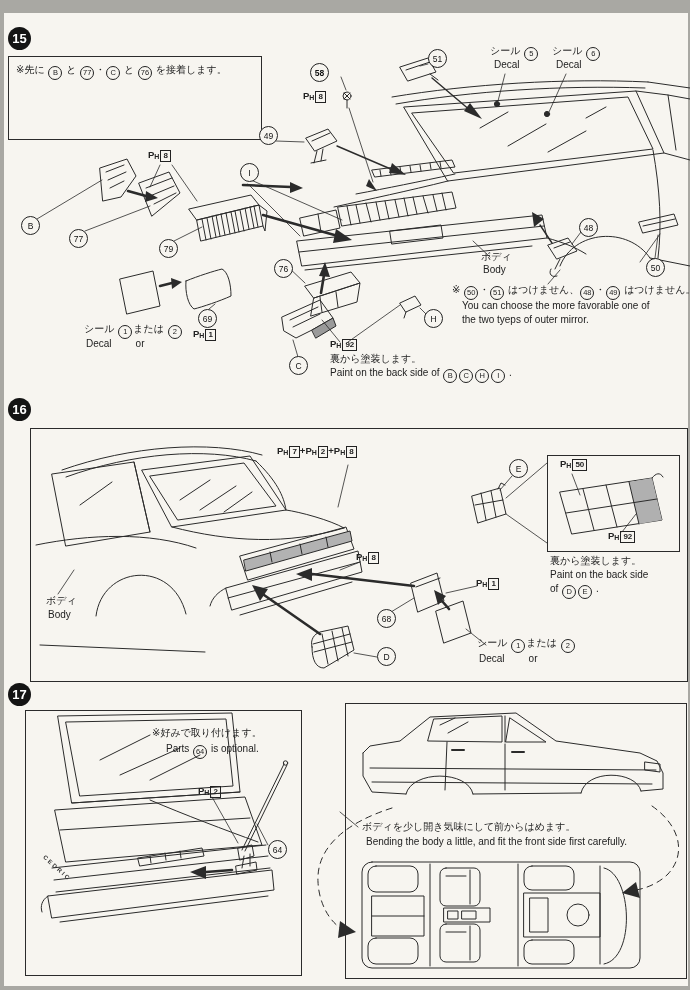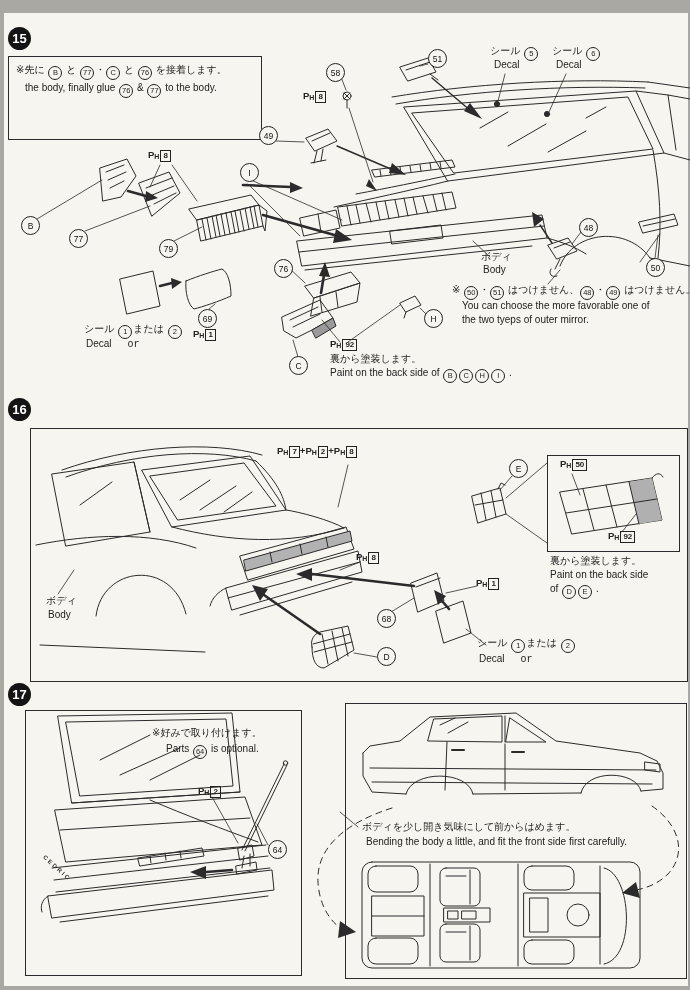--- a/index.html
+++ b/index.html
@@ -11,21 +11,21 @@
   .lbl{position:absolute;color:#222;font-size:10px;white-space:nowrap;z-index:5;line-height:1.3;}
   .jp{font-size:10px;}
   .ph{font-weight:bold;font-size:9.5px;letter-spacing:0;}
   .callout{position:absolute;width:17px;height:17px;border:1.4px solid #222;border-radius:50%;
            background:#f7f5f0;display:flex;align-items:center;justify-content:center;
            font-size:8.5px;color:#111;z-index:6;}
   .sg-c{display:inline-flex;align-items:center;justify-content:center;border:1px solid #222;
         border-radius:50%;width:12px;height:12px;font-size:7.5px;margin:0 1px;vertical-align:-2px;flex:none;}
   .sg-b{display:inline-block;border:1px solid #222;padding:0 2px;font-size:8px;margin-left:1px;line-height:1.2;vertical-align:0;}
   .sg-s{font-size:7px;vertical-align:-1px;}
-  .sg-gap{margin-left:16px;font-family:Liberation Mono, monospace;}
+  .sg-gap{margin-left:24px;}
   .note-line{white-space:nowrap;margin:1px 0;}
   .indent{margin-left:9px;}
   svg.art{position:absolute;left:0;top:0;z-index:2;}
   .cedric{position:absolute;font-size:6px;font-weight:bold;letter-spacing:2px;color:#333;
           transform:rotate(42deg);transform-origin:left top;z-index:5;}
 </style>
 </head>
 <body>
 
 <div id="stage">
@@ -229,21 +229,20 @@
     <g fill="#2b2b2b">
       <polygon points="340,921 356,932 338,938" stroke="none"></polygon>
       <polygon points="636,882 622,893 640,898" stroke="none"></polygon>
     </g>
   </g>
   </svg>
 
   <div class="badge" style="left:8px;top:27px;">15</div>
   <div class="lbl" style="left:16px;top:62px;width:240px;">
     <div class="note-line jp"><span>※先に </span><span class="sg-c">B</span><span> と </span><span class="sg-c">77</span><span>・</span><span class="sg-c">C</span><span> と </span><span class="sg-c">76</span><span> を接着します。</span></div>
-    <div class="note-line indent"><span>the body, finally glue </span><span class="sg-c">76</span><span> &amp; </span><span class="sg-c">77</span><span> to the body.</span></div>
   </div>
 
   <div class="lbl ph" style="left:303px;top:90px;"><span>P</span><span class="sg-s">H</span><span class="sg-b">8</span></div>
   <div class="lbl ph" style="left:148px;top:149px;"><span>P</span><span class="sg-s">H</span><span class="sg-b">8</span></div>
   <div class="lbl ph" style="left:193px;top:328px;"><span>P</span><span class="sg-s">H</span><span class="sg-b">1</span></div>
   <div class="lbl ph" style="left:330px;top:338px;"><span>P</span><span class="sg-s">H</span><span class="sg-b">92</span></div>
 
   <div class="lbl jp" style="left:490px;top:44px;"><span>シール </span><span class="sg-c">5</span></div>
   <div class="lbl" style="left:494px;top:58px;">Decal</div>
   <div class="lbl jp" style="left:552px;top:44px;text-align:right;"><span>シール </span><span class="sg-c">6</span></div>
@@ -260,21 +259,21 @@
   <div class="lbl" style="left:462px;top:313px;">the two tyeps of outer mirror.</div>
 
   <div class="lbl jp" style="left:330px;top:352px;">裏から塗装します。</div>
   <div class="lbl" style="left:330px;top:366px;"><span>Paint on the back side of </span><span class="sg-c">B</span><span class="sg-c">C</span><span class="sg-c">H</span><span class="sg-c">I</span><span> .</span></div>
 
   <div class="callout" style="left:21px;top:216px;">B</div>
   <div class="callout" style="left:69px;top:229px;">77</div>
   <div class="callout" style="left:159px;top:239px;">79</div>
   <div class="callout" style="left:240px;top:163px;">I</div>
   <div class="callout" style="left:259px;top:126px;">49</div>
-  <div class="callout" style="left:326px;top:63px;">58</div>
+  <div class="callout" style="left:310px;top:63px;font-weight:bold;">58</div>
   <div class="callout" style="left:428px;top:49px;">51</div>
   <div class="callout" style="left:274px;top:259px;">76</div>
   <div class="callout" style="left:289px;top:356px;">C</div>
   <div class="callout" style="left:198px;top:309px;">69</div>
   <div class="callout" style="left:424px;top:309px;">H</div>
   <div class="callout" style="left:579px;top:218px;">48</div>
   <div class="callout" style="left:646px;top:258px;">50</div>
 
   <div class="badge" style="left:8px;top:398px;">16</div>
   <div class="lbl ph" style="left:277px;top:445px;"><span>P</span><span class="sg-s">H</span><span class="sg-b">7</span><span>+</span><span>P</span><span class="sg-s">H</span><span class="sg-b">2</span><span>+</span><span>P</span><span class="sg-s">H</span><span class="sg-b">8</span></div>

